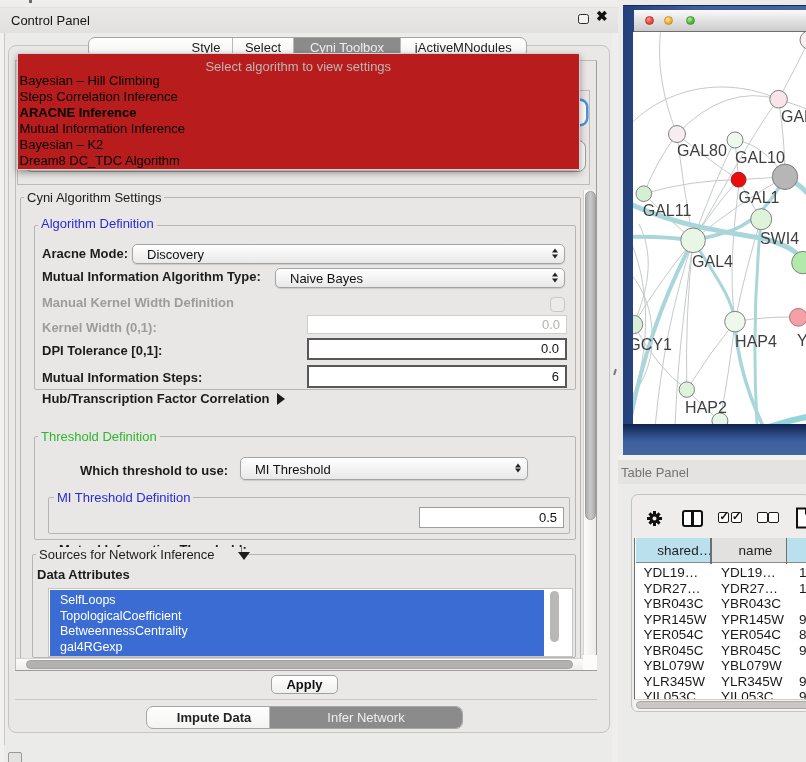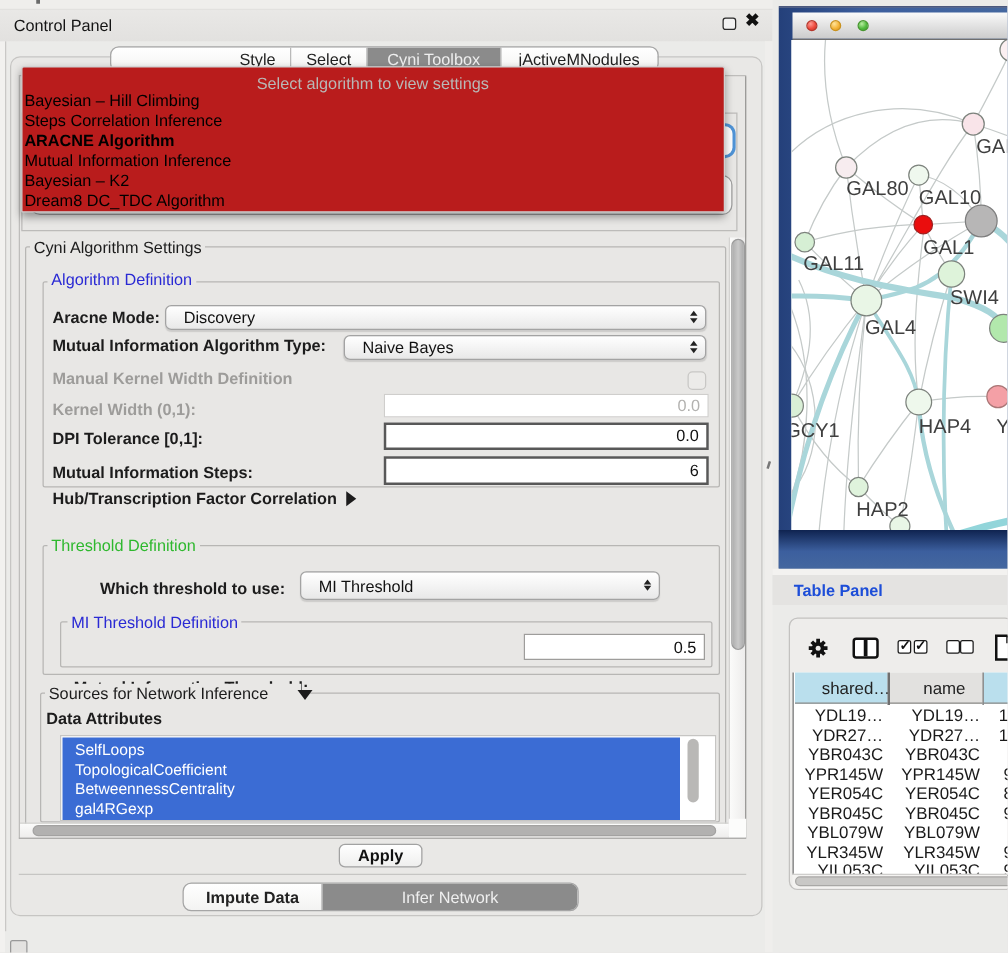--- a/index.html
+++ b/index.html
@@ -41,21 +41,21 @@
 .tfield { position:absolute; background:#fff; font-size:13px; text-align:right; }
 
 #popup { left:16.5px; top:53px; width:563.5px; height:116.5px; background:#b91c1c; border:1px solid #d0d0d0; box-shadow:0 3px 7px rgba(0,0,0,0.38); border-radius:2px 2px 1px 1px; }
 #popup .ghost { position:absolute; width:100%; text-align:center; top:5px; font-size:13px; color:#b9b8b6; }
 #popup .it { position:absolute; left:2px; font-size:13px; color:#000; white-space:nowrap; }
 
 .light { width:9px; height:9px; border-radius:50%; }
 .cbx { width:11px; height:11px; border:1.6px solid #1a1a1a; border-radius:2px; background:#fff; }
 .cbx.ck::after { content:"\2713"; position:absolute; left:0.5px; top:-3px; font-size:11px; font-weight:bold; color:#111; }
 .th { height:25px; border-bottom:1.5px solid #8a8a88; font-size:13.5px; color:#222; text-align:center; line-height:25px; }
-.rows { font-size:13.5px; color:#1a1a1a; line-height:15.55px; white-space:pre;text-align:right; }
+.rows { font-size:13.5px; color:#1a1a1a; line-height:15.55px; white-space:pre; }
 </style>
 </head>
 <body>
 
 <div class="abs" id="topstrip"></div>
 <div class="abs" style="left:0; top:33px; width:3.5px; height:729px; background:#f2f1ef;"></div>
 <div class="abs" style="left:3.5px; top:33px; width:1px; height:712px; background:#c9c8c6;"></div>
 <div class="abs" id="notch"></div>
 <div class="abs" id="titlebar">
     <span class="t">Control Panel</span>
@@ -155,29 +155,29 @@
 <div class="abs" style="left:596px; top:61px; width:1px; height:609px; background:#9c9b99;"></div>
 <div class="abs" style="left:15px; top:669.5px; width:582px; height:1px; background:#9c9b99;"></div>
 <div class="abs" id="hsb-track"></div>
 <div class="abs" style="left:583px; top:655px; width:13.5px; height:14.5px; background:#fcfcfb;"></div>
 <div class="abs" id="hsb-thumb"></div>
 
 <div class="abs" style="left:271px; top:675px; width:67px; height:19px; border:1px solid #a2a2a2; border-radius:5px; background:linear-gradient(#fff,#efefee); text-align:center; font-size:13px; font-weight:bold; color:#111; line-height:17px;">Apply</div>
 <div class="abs" style="left:15px; top:699px; width:582px; height:1px; background:#c6c5c3;"></div>
 
 <div class="abs seg-bar" id="bottabs">
-  <div class="seg b13" style="width:111px;">Impute Data</div>
+  <div class="seg b13" style="width:111px;margin-left:12px;">Impute Data</div>
   <div class="seg dark" style="flex:1; font-size:13px;">Infer Network</div>
 </div>
 
 <div class="abs" id="popup">
   <div class="ghost">Select algorithm to view settings</div>
   <div class="it" style="top:19px;">Bayesian – Hill Climbing</div>
   <div class="it" style="top:35px;">Steps Correlation Inference</div>
-  <div class="it" style="top:51px; font-weight:bold;">ARACNE Algorithm</div>
+  <div class="it" style="top:51px; font-weight:bold;">ARACNE Inference</div>
   <div class="it" style="top:67px;">Mutual Information Inference</div>
   <div class="it" style="top:83px;">Bayesian – K2</div>
   <div class="it" style="top:99px;">Dream8 DC_TDC Algorithm</div>
 </div>
 
 <div class="abs" style="left:614px; top:369px; width:2px; height:6px; background:#777; transform:rotate(18deg);"></div>
 
 <div class="abs" style="left:8px; top:752px; width:14px; height:12px; border:1px solid #999; border-radius:2px; background:#e3e2e0;"></div>
 
 <div id="rightcol" class="abs" style="left:618px; top:0; width:188px; height:762px; background:#ebebe9;">
@@ -268,21 +268,21 @@
         <text x="148" y="90" text-anchor="start">GAL7</text>
         <text x="164" y="314" text-anchor="start">YM</text>
       </g>
     </svg>
   </div>
 
   <div class="abs" style="left:5px; top:424px; width:183px; height:31px; background:linear-gradient(#0f2350,#3c5f9e 55%,#44679f);"></div>
 
   <div class="abs" style="left:0; top:455px; width:188px; height:5px; background:#f3f2f0;"></div>
   <div class="abs" style="left:0; top:460px; width:188px; height:24px; background:#e4e3e1;">
-    <span class="abs" style="left:17px; top:5px; font-size:13px; color:#1d4ed8;font-weight:bold;">Table Panel</span>
+    <span class="abs" style="left:3px; top:5px; font-size:13px; color:#737373;">Table Panel</span>
   </div>
 
   <div class="abs" style="left:13px; top:494px; width:180px; height:218px; border:1px solid #c3c2c0; border-radius:7px; background:#eeedeb; overflow:hidden;">
 
     <svg class="abs" style="left:14px; top:15px;" width="17" height="17" viewBox="0 0 17 17">
         <g fill="#111">
           <circle cx="8.5" cy="8.5" r="5"></circle>
           <g stroke="#111" stroke-width="3">
             <path d="M8.5 1 V16 M1 8.5 H16 M3.4 3.4 L13.6 13.6 M13.6 3.4 L3.4 13.6"></path>
           </g>

